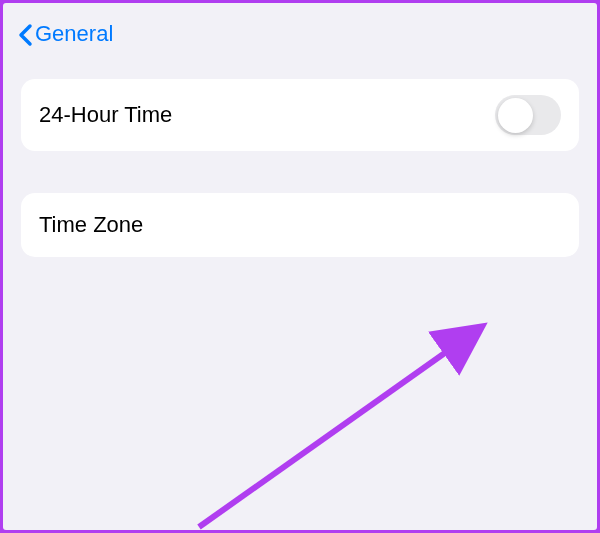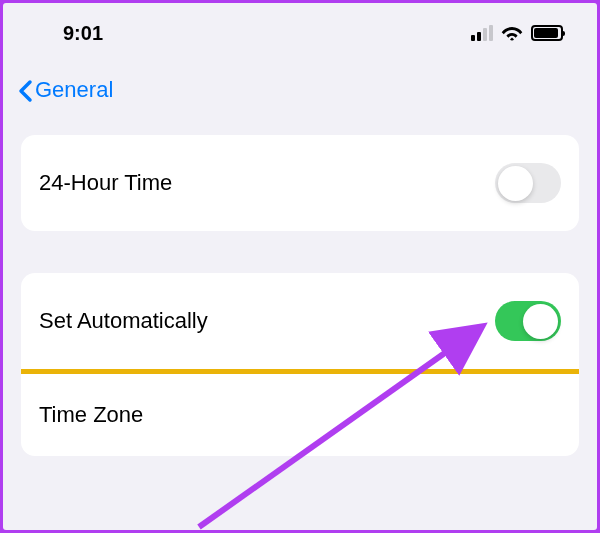--- a/index.html
+++ b/index.html
@@ -108,21 +108,21 @@
     .group {
       background: #fff;
       border-radius: 14px;
       margin: 0 18px 42px 18px;
       overflow: hidden;
     }
     .row {
       display: flex;
       align-items: center;
       justify-content: space-between;
-      padding: 28px 18px;
+      padding: 16px 18px;
       min-height: 64px;
     }
     .row + .row {
       border-top: 5px solid #eab308;
     }
     .row-label {
       font-size: 22px;
       color: #000;
     }
     .row-value {
@@ -160,40 +160,20 @@
       left: 0;
       top: 0;
       pointer-events: none;
     }
   </style>
 </head>
 <body>
 
 <div class="device">
 
-  <div class="status-bar">
-    <div class="status-time">9:01</div>
-    <div class="status-icons">
-      <div class="signal-bars">
-        <div class="bar b1"></div>
-        <div class="bar b2"></div>
-        <div class="bar b3"></div>
-        <div class="bar b4"></div>
-      </div>
-      <div class="wifi-ic">
-        <svg width="22" height="16" viewBox="0 0 22 16">
-          <path d="M11 15.5 c-0.8 0 -1.5-0.3 -2-1 l2-2 l2 2 c-0.5 0.7 -1.2 1 -2 1 z" fill="#000"></path>
-          <path d="M11 2 C6.5 2 2.8 4.1 0.7 7.2 l2.1 2.1 C4.4 6.6 7.5 5 11 5 c3.5 0 6.6 1.6 8.2 4.3 l2.1-2.1 C19.2 4.1 15.5 2 11 2 z M11 8 c-2.3 0 -4.3 1 -5.6 2.7 l2.1 2.1 c0.8-1.2 2.1-2 3.5-2 c1.4 0 2.7 0.8 3.5 2 l2.1-2.1 C15.3 9 13.3 8 11 8 z" fill="#000"></path>
-        </svg>
-      </div>
-      <div class="battery">
-        <div class="battery-fill"></div>
-      </div>
-    </div>
-  </div>
 
   <div class="nav">
     <div class="back">
       <span class="chev">
         <svg width="16" height="24" viewBox="0 0 16 24">
           <polyline points="13,3 4,12 13,21" fill="none" stroke="#007aff" stroke-width="3.5" stroke-linecap="round" stroke-linejoin="round"></polyline>
         </svg>
       </span>
       <span>General</span>
     </div>
@@ -203,26 +183,20 @@
     <div class="row">
       <span class="row-label">24-Hour Time</span>
       <div class="toggle toggle-off">
         <div class="knob"></div>
       </div>
     </div>
   </div>
 
   <div class="group">
     <div class="row">
-      <span class="row-label">Set Automatically</span>
-      <div class="toggle toggle-on">
-        <div class="knob"></div>
-      </div>
-    </div>
-    <div class="row">
       <span class="row-label">Time Zone</span>
     </div>
   </div>
 
   <svg class="arrow-overlay" width="594" height="527">
     <defs>
       <marker id="arrowhead" markerWidth="9" markerHeight="9" refX="6" refY="4.5" orient="auto">
         <polygon points="0,0 9,4.5 0,9" fill="#b03ef0"></polygon>
       </marker>
     </defs>

